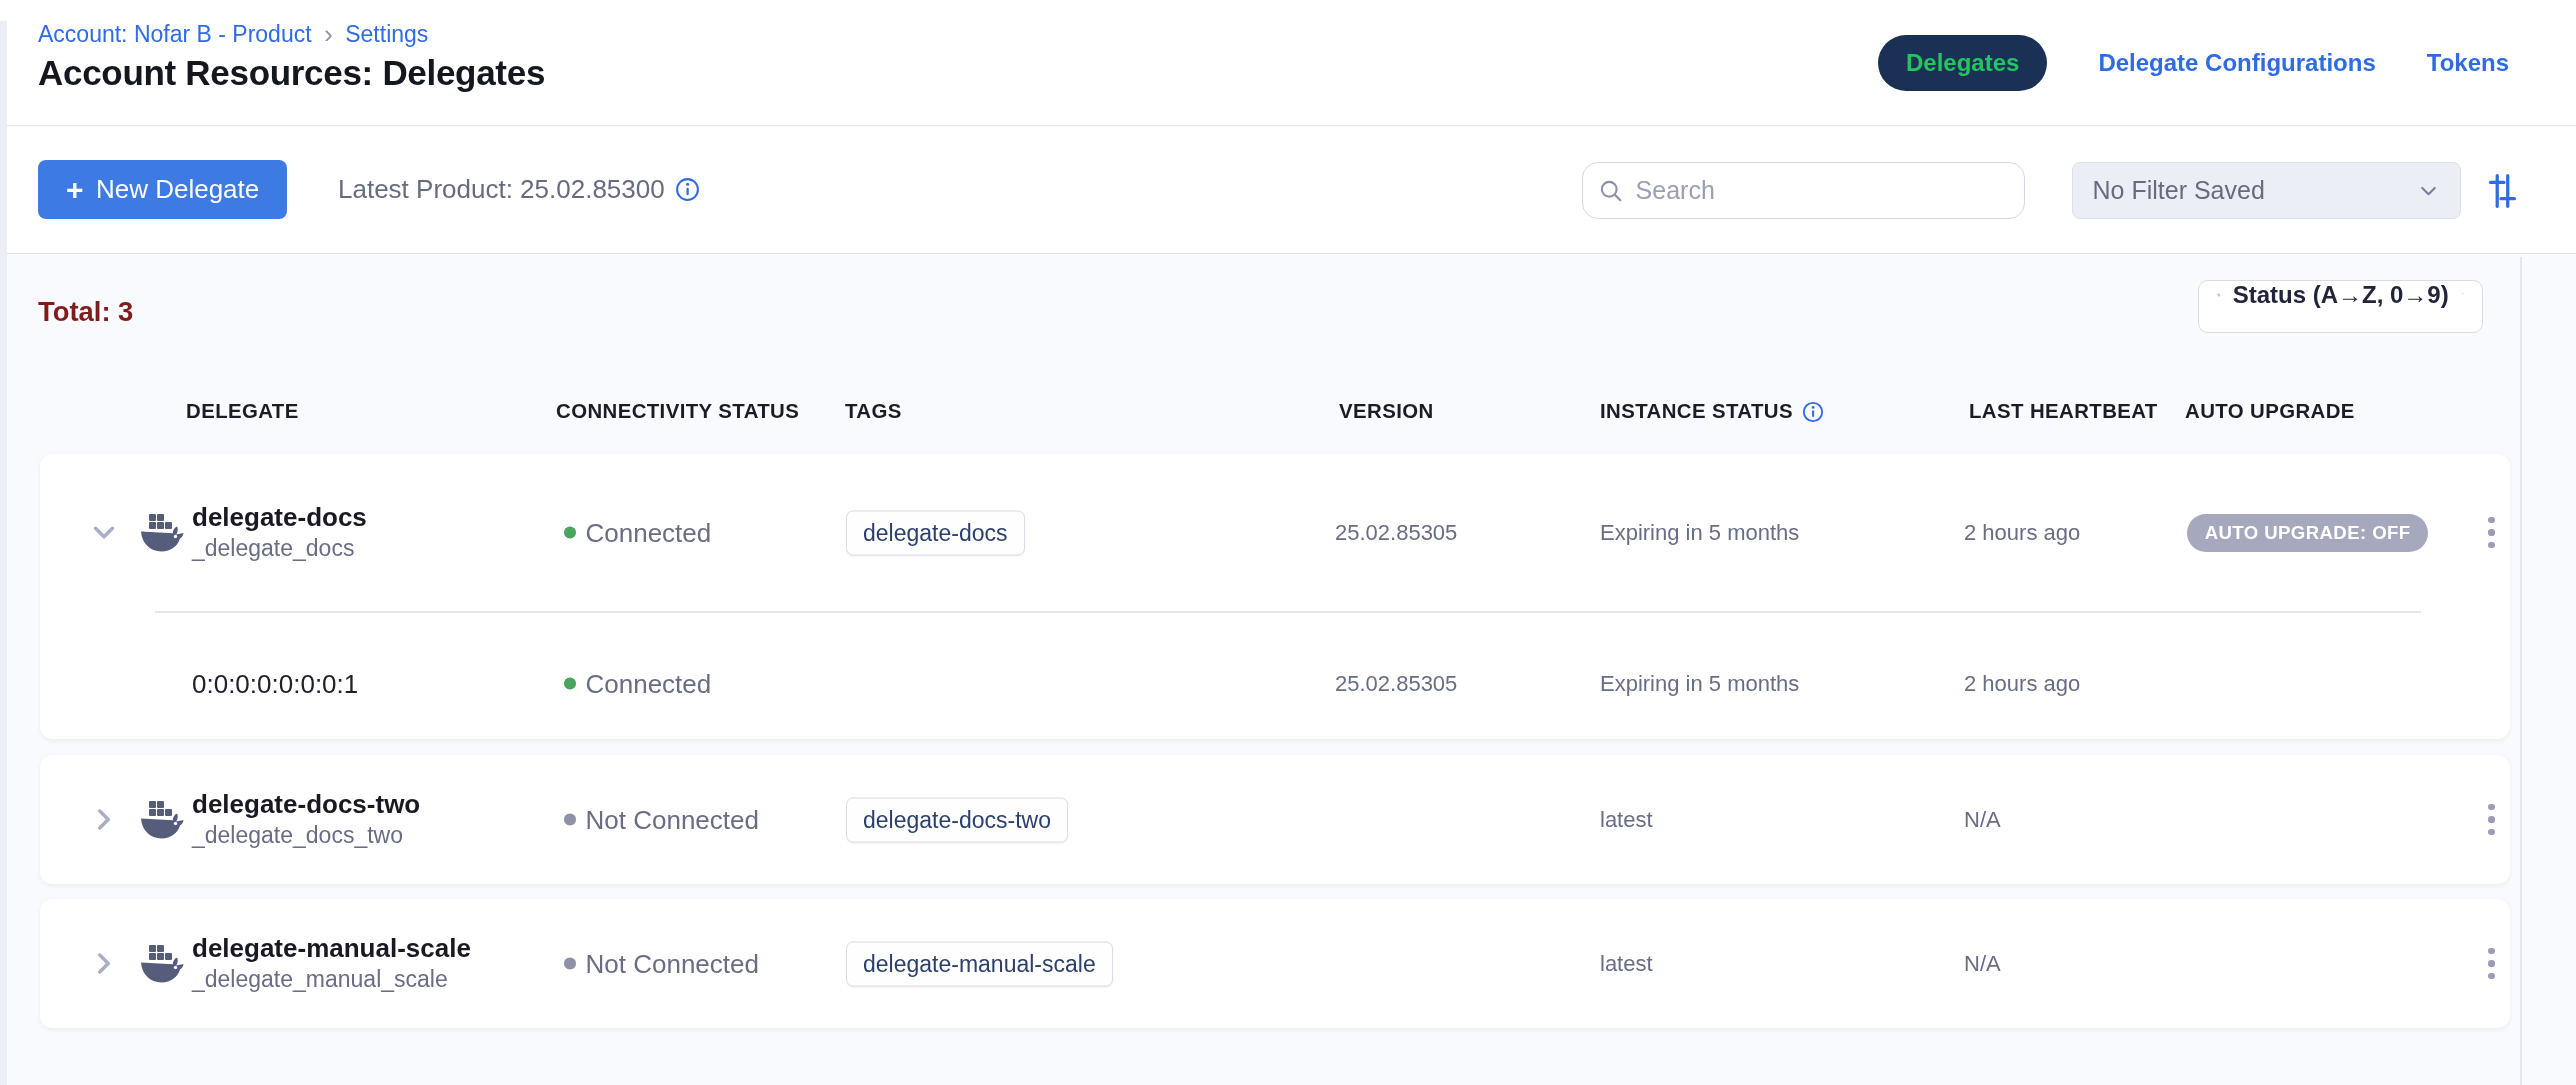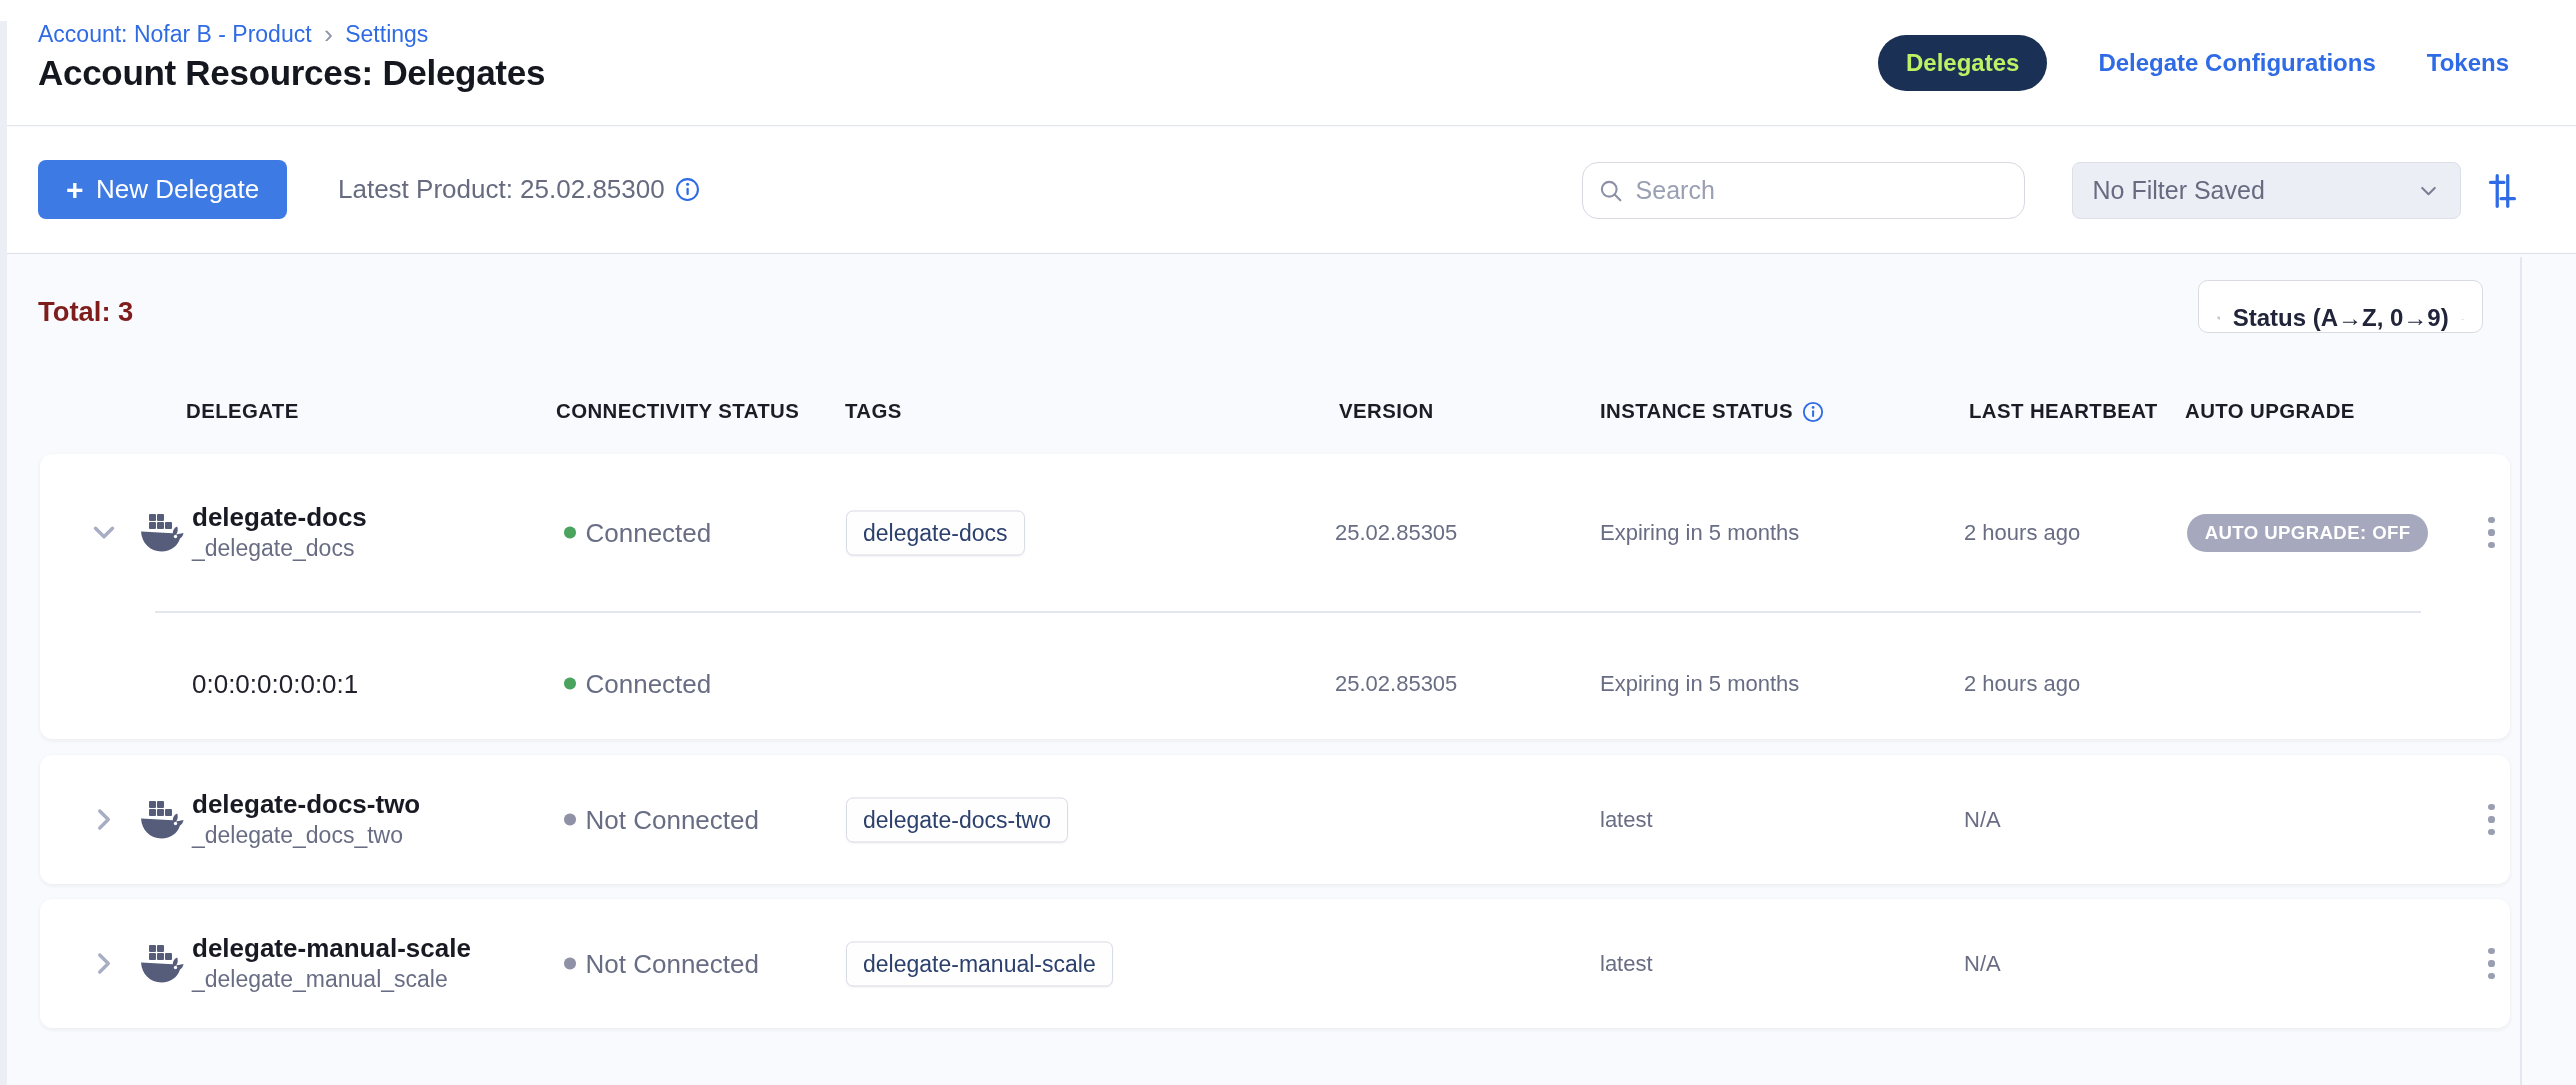--- a/index.html
+++ b/index.html
@@ -12,37 +12,37 @@
 
   
   .topbar { position:absolute; left:0; top:0; width:2576px; height:126px; background:#ffffff; border-bottom:1.8px solid #e2e5ec; z-index:2; }
   .breadcrumb { position:absolute; left:38px; top:21px; font-size:23px; color:#2f6be4; display:flex; align-items:center; gap:12.4px; }
   .breadcrumb a { color:#2f6be4; text-decoration:none; cursor:pointer; }
   .crumb-sep { color:#8f95ab; font-size:26.6px; line-height:23px; }
   .page-title { position:absolute; left:38px; top:53px; font-size:35px; font-weight:bold; color:#15171f; letter-spacing:-0.3px; }
   .tabs { position:absolute; right:67px; top:0; height:126px; display:flex; align-items:center; gap:51px; }
   .tab { font-size:24px; font-weight:bold; cursor:pointer; white-space:nowrap; }
   .tab.link { color:#2f6be4; }
-  .tab.active { background:#1b3055; color:#bef264; padding:14px 28px; border-radius:884px; }
+  .tab.active { background:#1b3055; color:#22c55e; padding:14px 28px; border-radius:884px; }
 
   
   .toolbar { position:absolute; left:0; top:127px; width:2576px; height:127px; background:#ffffff; border-bottom:1.8px solid #dde0e8; z-index:2; }
   .btn-primary { position:absolute; left:38px; top:33px; height:59px; padding:0 28px; background:#3d7ae4; border:none; border-radius:8px; color:#ffffff; font-size:26px; font-family:inherit; display:flex; align-items:center; gap:12.4px; cursor:pointer; }
   .btn-primary .plus { font-size:30px; font-weight:bold; line-height:26px; }
   .latest { position:absolute; left:338px; top:0; height:125px; display:flex; align-items:center; gap:10.6px; color:#676b80; font-size:26px; }
   .searchbox { position:absolute; left:1582px; top:35px; width:443px; height:57px; background:#ffffff; border:1.8px solid #d6d9e2; border-radius:16px; display:flex; align-items:center; padding:0 14px; gap:10.6px; }
   .searchbox input { border:none; outline:none; flex:1; font-size:25px; font-family:inherit; color:#3a3d4d; background:transparent; }
   .searchbox input::placeholder { color:#9aa0b4; }
   .filter-select { position:absolute; left:2046px; top:35px; width:389px; height:57px; background:#eceef5; border:1.8px solid #dcdfe8; border-radius:8px; display:flex; align-items:center; padding:0 19.5px; cursor:pointer;margin-left:26px; }
   .filter-select .sel-label { flex:1; font-size:25px; color:#676b80; }
   .filter-btn { position:absolute; left:2479px; top:41px; width:46px; height:46px; display:flex; align-items:center; justify-content:center; cursor:pointer; }
 
   
   .total { position:absolute; left:38px; top:296px; font-size:27.4px; font-weight:bold; color:#7f1d1d; }
-  .sortbox { position:absolute; left:2198px; top:280px; width:285px; height:53px; background:#ffffff; border:1.8px solid #d8dbe3; border-radius:9.7px; display:flex; align-items:flex-end; padding:0 17.7px; gap:12.4px; cursor:pointer; }
+  .sortbox { position:absolute; left:2198px; top:280px; width:285px; height:53px; background:#ffffff; border:1.8px solid #d8dbe3; border-radius:9.7px; display:flex; align-items:flex-start; padding:0 17.7px; gap:12.4px; cursor:pointer; }
   .sortbox .sort-label { flex:1; font-size:24px; font-weight:bold; color:#22253a; white-space:nowrap; }
 
   .th { position:absolute; top:400px; font-size:20.4px; font-weight:bold; color:#1b1c26; letter-spacing:0.4px; display:flex; align-items:center; gap:8.9px; white-space:nowrap; }
   .vline { position:absolute; left:2520px; top:257px; bottom:0; width:1.8px; background:#e4e7ef; }
 
   .card { position:absolute; left:40px; width:2470px; background:#ffffff; border-radius:12.4px; box-shadow:0 1.8px 4.4px rgba(30,40,70,0.06); }
   .card1 { top:454px; height:285px; }
   .card2 { top:755px; height:129px; }
   .card3 { top:899px; height:129px; }
 

